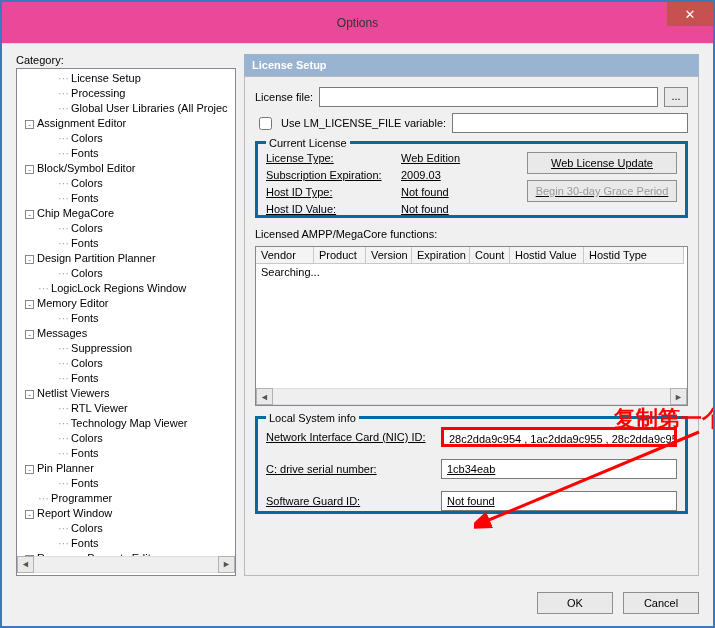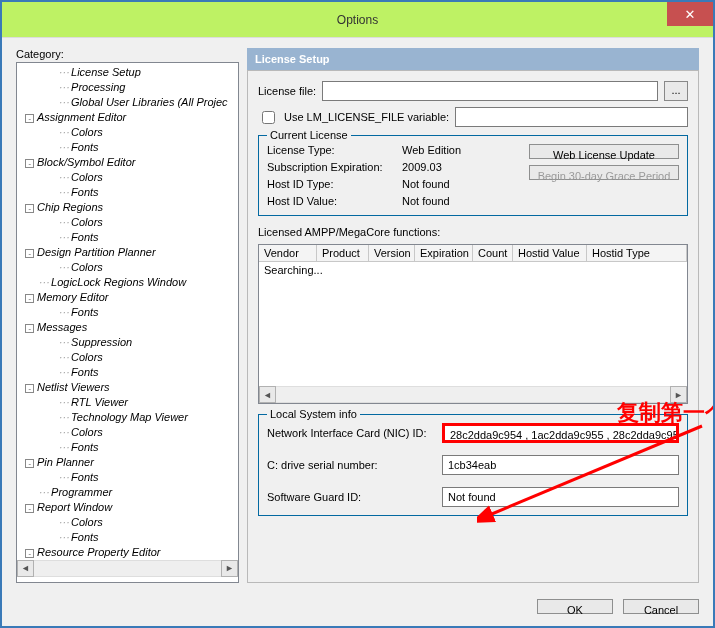--- a/index.html
+++ b/index.html
@@ -1,45 +1,45 @@
 <!DOCTYPE html>
 <html><head>
 <meta charset="utf-8">
 <style>
   * { box-sizing: border-box; font-family: Tahoma, Arial, sans-serif; }
   body { margin:0; padding:0; background:#fff; }
   .frame { width:715px; height:628px; border:2px solid #3a7ab8; display:flex; flex-direction:column; background:#f0f0f0; }
-  .titlebar { height:36px; background:#bef264; display:flex; align-items:center; justify-content:center; position:relative; border-bottom:1px solid #dcdcdc; }
+  .titlebar { height:42px; background:#ec4899; display:flex; align-items:center; justify-content:center; position:relative; border-bottom:1px solid #dcdcdc; }
   .titlebar .title { font-size:12px; color:#333; }
   .closebtn { position:absolute; right:0; top:0; width:46px; height:24px; background:#c75050; color:#fff; display:flex; align-items:center; justify-content:center; font-size:13px;}
   .body { flex:1; display:flex; gap:8px; padding:10px 14px 8px 14px; overflow:hidden; }
   .left { width:240px; display:flex; flex-direction:column; }
   .left-label { font-size:11px; margin-bottom:2px; }
-  .tree { flex:1; border:1px solid #828790; background:#fff; overflow:auto; font-size:11px; line-height:15px; padding:2px 0; position:relative;font-style:italic; }
+  .tree { flex:1; border:1px solid #828790; background:#fff; overflow:auto; font-size:11px; line-height:15px; padding:2px 0; position:relative; }
   .tree ul { list-style:none; margin:0; padding-left:14px; }
   .tree > ul { padding-left:4px; }
   .tree li { white-space:nowrap; padding:0 2px; }
   .tree .toggle { display:inline-block; width:9px; height:9px; border:1px solid #888; font-size:8px; line-height:7px; text-align:center; margin-right:3px; color:#444; background:#fff; vertical-align:middle; }
   .tree .spacer { display:inline-block; width:13px; }
   .tree .dots { color:#aaa; letter-spacing:-1px; }
   .right { flex:1; display:flex; flex-direction:column; }
   .section-header { background:#99b4d1; color:#fff; font-weight:bold; font-size:11px; padding:5px 8px; }
   .panel { border:1px solid #b9b9b9; flex:1; padding:10px 10px 8px 10px; background:#f0f0f0; overflow:hidden; display:flex; flex-direction:column; gap:6px; }
   .row { display:flex; align-items:center; gap:6px; font-size:11px; }
   .lbl { font-size:11px; }
   .txtinput { flex:1; height:20px; border:1px solid #7a7a7a; background:#fff; font-size:11px; padding:0 4px; }
   .browsebtn { width:24px; height:20px; border:1px solid #888; background:#e9e9e9; font-size:11px; text-align:center; line-height:16px; }
   .chk { width:13px; height:13px; }
-  .fieldset { border:1px solid #0369a1; padding:6px 8px 8px 8px; font-size:11px; position:relative; margin-top:2px; }
+  .fieldset { border:3px solid #0369a1; padding:6px 8px 0 8px; font-size:11px; position:relative; margin-top:2px;text-decoration:underline; }
   .fieldset-label { position:relative; top:-13px; background:#f0f0f0; padding:0 3px; font-size:11px; display:inline-block; }
   .fieldset-inner { margin-top:-10px; }
   .cl-grid { display:flex;gap:16px; }
   .cl-cols { display:grid; grid-template-columns:135px 110px; row-gap:5px; }
   .cl-btns { margin-left:auto; display:flex; flex-direction:column; gap:6px; }
-  .winbtn { width:150px; height:15px; border:1px solid #8e8f8f; background:#e9e9e9; font-size:11px; text-align:center; line-height:20px; }
+  .winbtn { width:150px; height:22px; border:1px solid #8e8f8f; background:#e9e9e9; font-size:11px; text-align:center; line-height:20px; }
   .winbtn.big { width:76px; }
   .winbtn.disabled { color:#9a9a9a; }
   .ampp-label { font-size:11px; margin-top:4px; }
   .table { border:1px solid #828790; height:160px; background:#fff; display:flex; flex-direction:column; }
   .thead { display:flex; font-size:11px; background:#fff; }
   .th { border-right:1px solid #c8c8c8; border-bottom:1px solid #c8c8c8; padding:2px 5px; background:#f4f4f4; }
   .tbody { flex:1; font-size:11px; padding:2px 5px; }
   .hscroll { height:17px; background:#f0f0f0; display:flex; align-items:center; }
   .hscroll .arrow { width:17px; height:17px; border:1px solid #b1b1b1; background:#e9e9e9; display:flex; align-items:center; justify-content:center; font-size:9px; color:#555; }
   .hscroll .track { flex:1; height:17px; border-top:1px solid #dedede; border-bottom:1px solid #dedede; background:#efefef; }
@@ -71,21 +71,21 @@
           <ul>
             <li style="padding-left: 24px;"><span class="spacer"></span><span class="dots">⋯</span> <span>License Setup</span></li>
             <li style="padding-left: 24px;"><span class="spacer"></span><span class="dots">⋯</span> <span>Processing</span></li>
             <li style="padding-left: 24px;"><span class="spacer"></span><span class="dots">⋯</span> <span>Global User Libraries (All Projec</span></li>
             <li style="padding-left: 4px;"><span class="toggle">-</span><span>Assignment Editor</span></li>
             <li style="padding-left: 24px;"><span class="spacer"></span><span class="dots">⋯</span> <span>Colors</span></li>
             <li style="padding-left: 24px;"><span class="spacer"></span><span class="dots">⋯</span> <span>Fonts</span></li>
             <li style="padding-left: 4px;"><span class="toggle">-</span><span>Block/Symbol Editor</span></li>
             <li style="padding-left: 24px;"><span class="spacer"></span><span class="dots">⋯</span> <span>Colors</span></li>
             <li style="padding-left: 24px;"><span class="spacer"></span><span class="dots">⋯</span> <span>Fonts</span></li>
-            <li style="padding-left: 4px;"><span class="toggle">-</span><span>Chip Regions</span></li>
+            <li style="padding-left: 4px;"><span class="toggle">-</span><span>Chip MegaCore</span></li>
             <li style="padding-left: 24px;"><span class="spacer"></span><span class="dots">⋯</span> <span>Colors</span></li>
             <li style="padding-left: 24px;"><span class="spacer"></span><span class="dots">⋯</span> <span>Fonts</span></li>
             <li style="padding-left: 4px;"><span class="toggle">-</span><span>Design Partition Planner</span></li>
             <li style="padding-left: 24px;"><span class="spacer"></span><span class="dots">⋯</span> <span>Colors</span></li>
             <li style="padding-left: 4px;"><span class="spacer"></span><span class="dots">⋯</span> <span>LogicLock Regions Window</span></li>
             <li style="padding-left: 4px;"><span class="toggle">-</span><span>Memory Editor</span></li>
             <li style="padding-left: 24px;"><span class="spacer"></span><span class="dots">⋯</span> <span>Fonts</span></li>
             <li style="padding-left: 4px;"><span class="toggle">-</span><span>Messages</span></li>
             <li style="padding-left: 24px;"><span class="spacer"></span><span class="dots">⋯</span> <span>Suppression</span></li>
             <li style="padding-left: 24px;"><span class="spacer"></span><span class="dots">⋯</span> <span>Colors</span></li>

